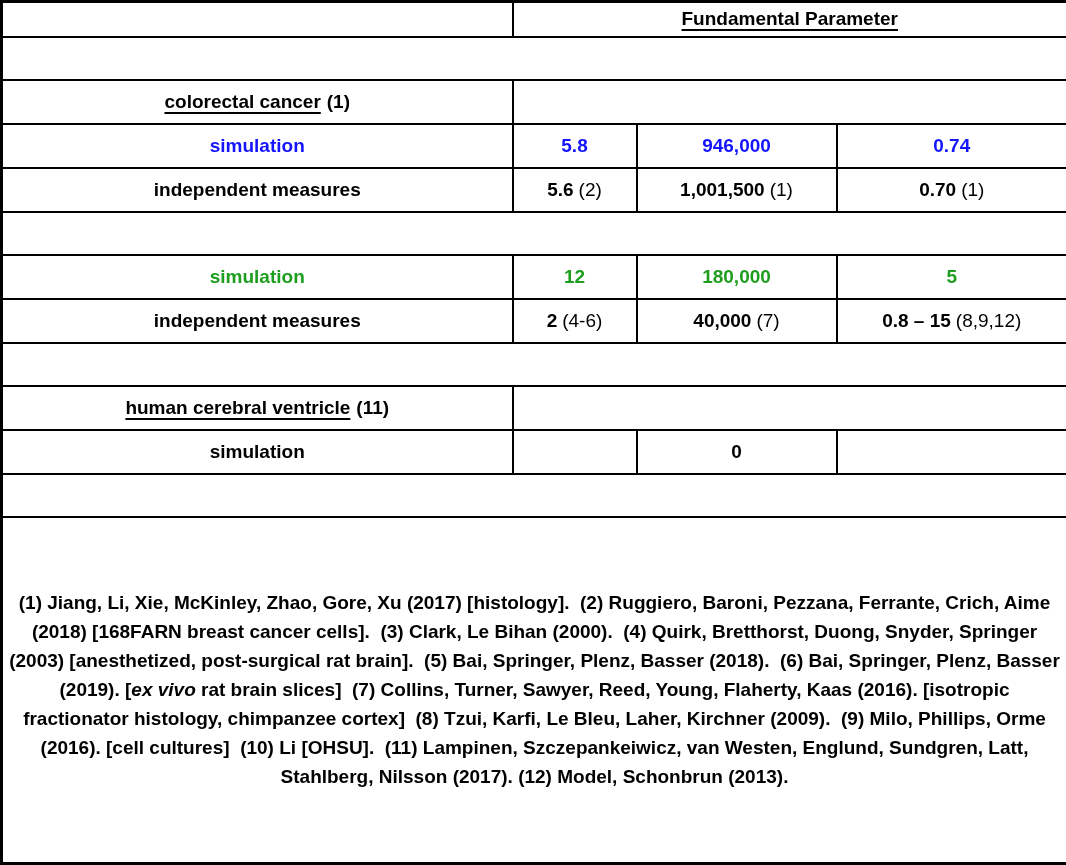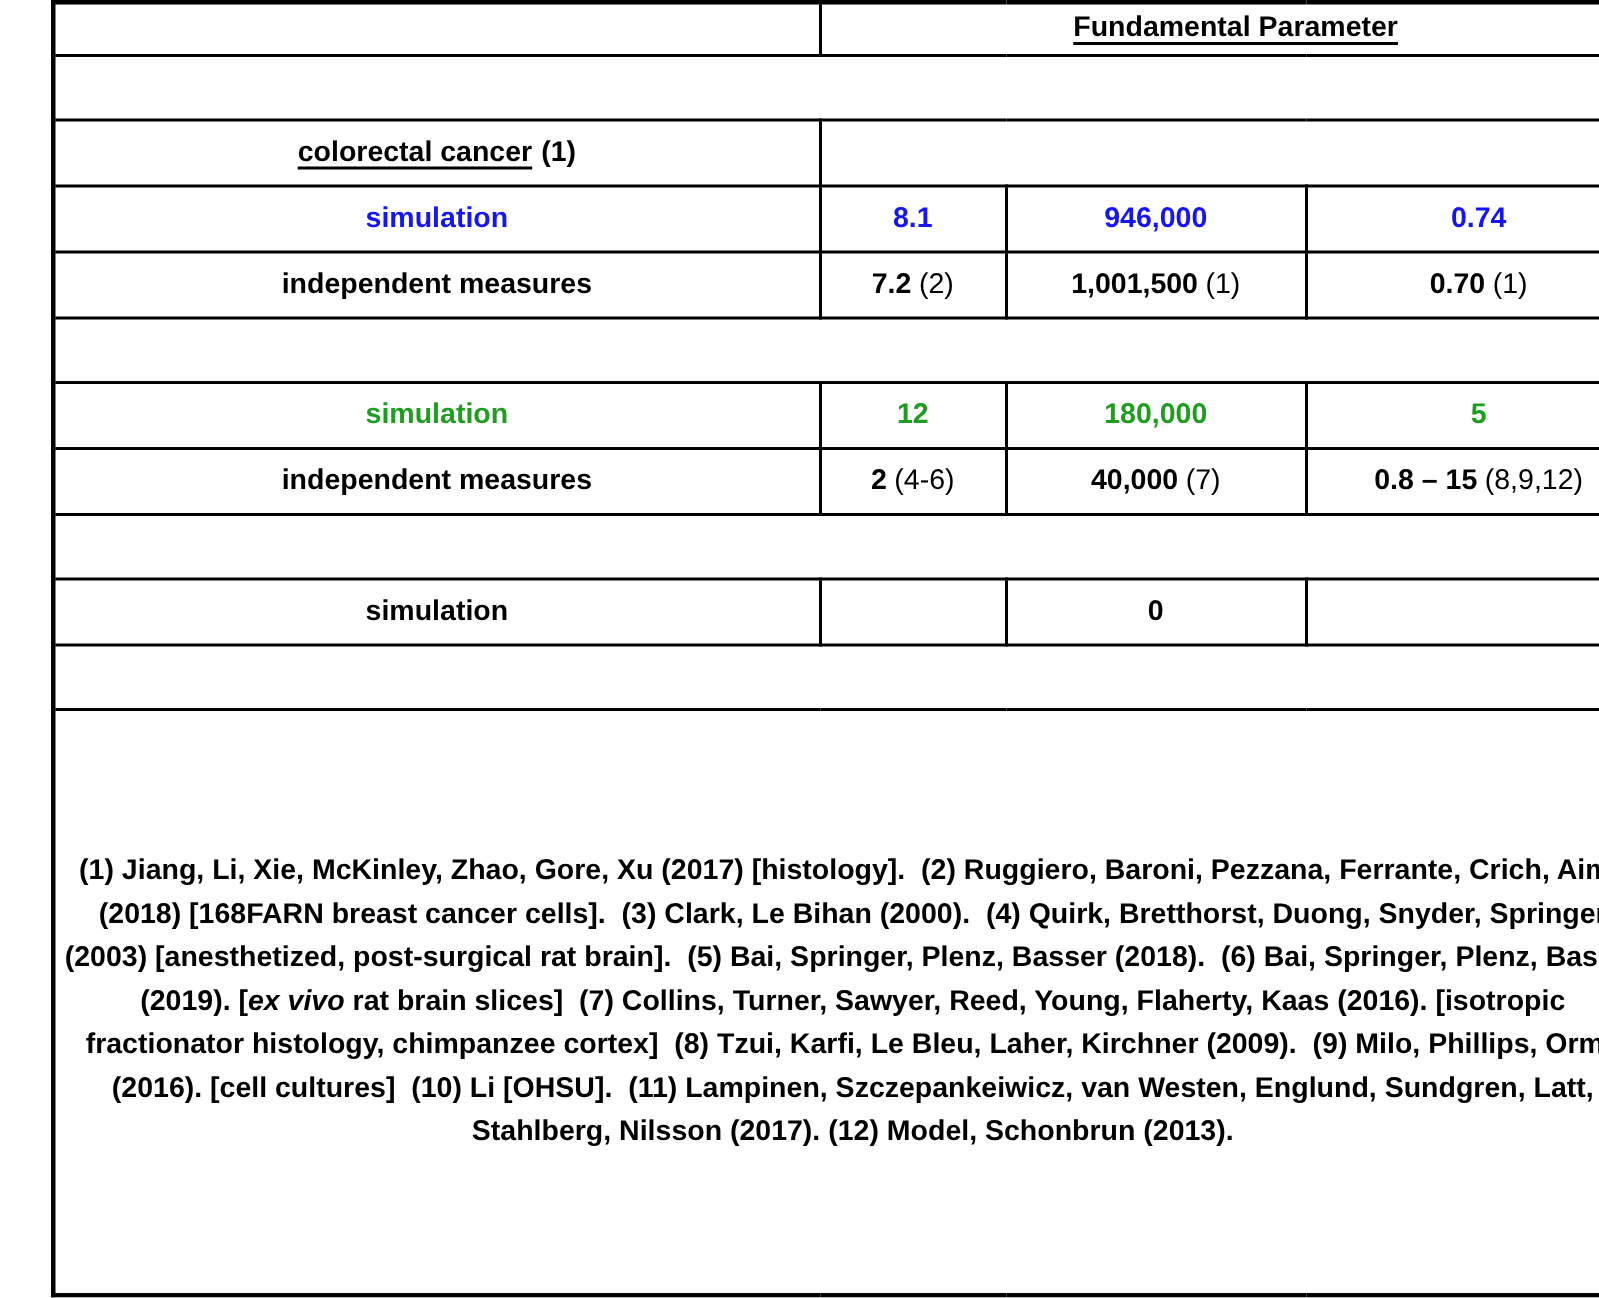--- a/index.html
+++ b/index.html
@@ -7,21 +7,20 @@
     padding: 0;
     background: #ffffff;
     font-family: "Liberation Sans", sans-serif;
   }
   #page {
     position: relative;
     width: 1066px;
     height: 865px;
     background: #ffffff;
     box-sizing: border-box;
-    padding-left: 34px;
   }
   table.param-table {
     width: 1066px;
     height: 865px;
     border-collapse: collapse;
     table-layout: fixed;
     border: 3px solid var(--border, #000);
     box-sizing: border-box;
   }
   table.param-table td {
@@ -85,28 +84,28 @@
     </tr>
 
     <tr class="r-content">
       <td>
         <span class="u">colorectal cancer</span><span class="tissue-ref">(1)</span>
       </td>
       <td colspan="3"></td>
     </tr>
     <tr class="r-content sim-blue">
       <td>simulation</td>
-      <td>8.1</td>
+      <td>5.8</td>
       <td>946,000</td>
       <td>0.74</td>
     </tr>
     <tr class="r-content">
       <td>independent measures</td>
       <td>
-        <span>7.2</span><span class="val-ref">(2)</span>
+        <span>5.6</span><span class="val-ref">(2)</span>
       </td>
       <td>
         <span>1,001,500</span><span class="val-ref">(1)</span>
       </td>
       <td>
         <span>0.70</span><span class="val-ref">(1)</span>
       </td>
     </tr>
 
     <tr class="r-spacer">
@@ -130,20 +129,26 @@
       <td>
         <span>0.8 – 15</span><span class="val-ref">(8,9,12)</span>
       </td>
     </tr>
 
     <tr class="r-spacer">
       <td colspan="4" class="no-divider"></td>
     </tr>
 
     <tr class="r-content">
+      <td>
+        <span class="u">human cerebral ventricle</span><span class="tissue-ref">(11)</span>
+      </td>
+      <td colspan="3"></td>
+    </tr>
+    <tr class="r-content">
       <td>simulation</td>
       <td></td>
       <td>0</td>
       <td></td>
     </tr>
 
     <tr class="r-spacer">
       <td colspan="4" class="no-divider"></td>
     </tr>
 

